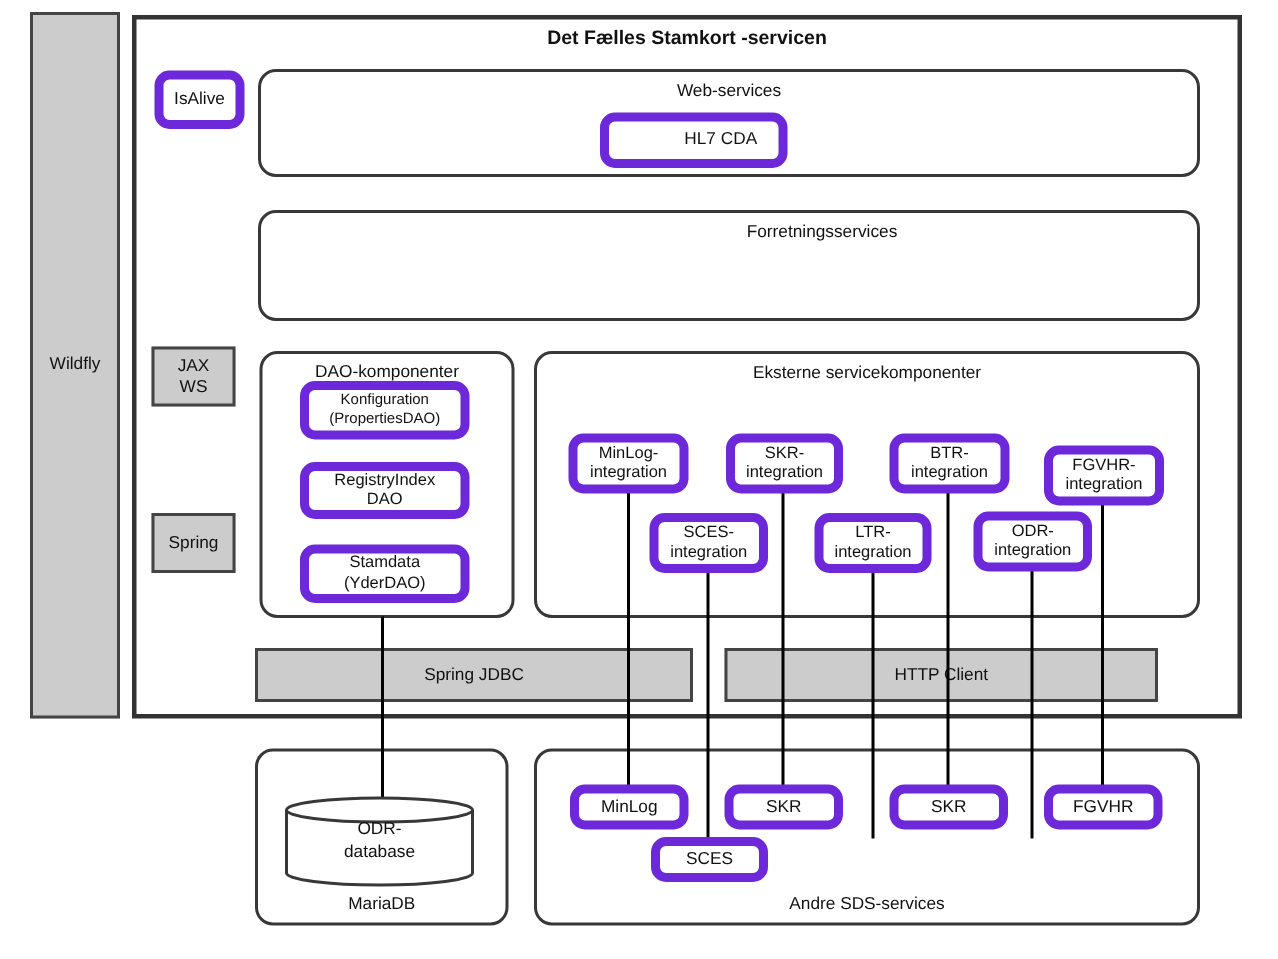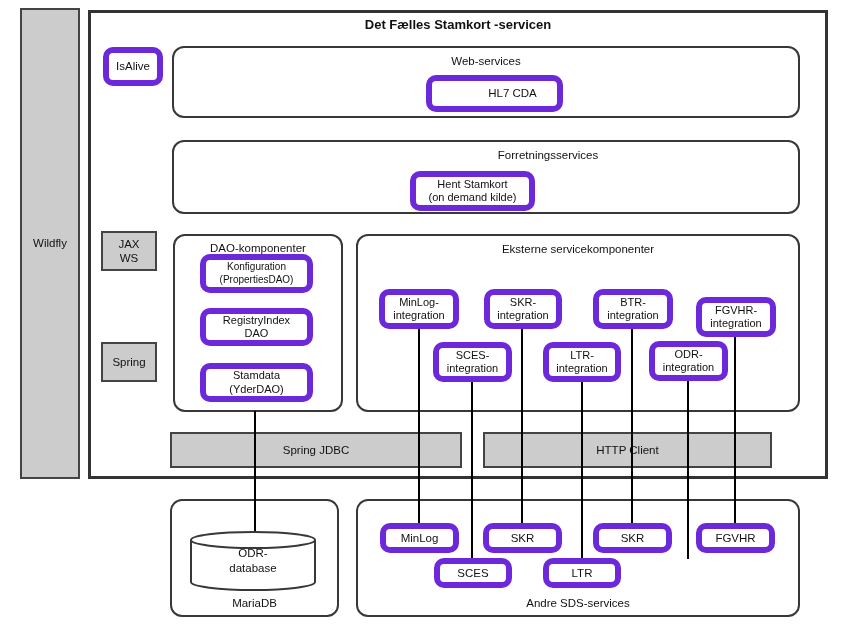--- a/index.html
+++ b/index.html
@@ -75,24 +75,22 @@
       <div class="connector" style="left: 471px; top: 380px; height: 179px; background: rgb(0, 0, 0);"></div>
       <div class="connector" style="left: 521px; top: 327px; height: 197px; background: rgb(0, 0, 0);"></div>
       <div class="connector" style="left: 581px; top: 380px; height: 179px; background: rgb(0, 0, 0);"></div>
       <div class="connector" style="left: 631px; top: 327px; height: 197px; background: rgb(0, 0, 0);"></div>
       <div class="connector" style="left: 687px; top: 380px; height: 179px; background: rgb(0, 0, 0);"></div>
       <div class="connector" style="left: 734px; top: 327px; height: 197px; background: rgb(0, 0, 0);"></div>
     </div>
 
   <div class="node" style="left:103px; top:47px; width:60px; height:39px;">IsAlive</div>
 
-  <div class="node" style="left:426px; top:75px; width:137px; height:37px;padding-left:36px;">HL7 CDA</div>
+  <div class="node" style="left:400px; top:75px; width:125px; height:37px;padding-left:36px;">HL7 CDA</div>
 
-  <div class="node" style="left:410px; top:171px; width:125px; height:40px; font-size:11px;">Hent Stamkort
-(on demand kilde)</div>
 
   <div class="gray-box" style="left:101px; top:231px; width:56px; height:40px;">JAX
 WS</div>
   <div class="gray-box" style="left:101px; top:342px; width:56px; height:40px;text-align:center;">Spring</div>
 
   <div class="node" style="left:200px; top:254px; width:113px; height:39px; font-size:10px;">Konfiguration
 (PropertiesDAO)</div>
   <div class="node" style="left:200px; top:308px; width:113px; height:38px; font-size:11px;">RegistryIndex
 DAO</div>
   <div class="node" style="left:200px; top:363px; width:113px; height:39px; font-size:11px;">Stamdata
@@ -120,15 +118,14 @@
     </svg>
     <div class="cyl-text">ODR-
 database</div>
   </div>
 
   <div class="node" style="left:380px; top:523px; width:79px; height:30px;">MinLog</div>
   <div class="node" style="left:483px; top:523px; width:79px; height:30px;">SKR</div>
   <div class="node" style="left:593px; top:523px; width:79px; height:30px;">SKR</div>
   <div class="node" style="left:696px; top:523px; width:79px; height:30px;">FGVHR</div>
   <div class="node" style="left:434px; top:558px; width:78px; height:30px;">SCES</div>
-  <div class="node" style="left:543px; top:558px; width:78px; height:30px;">LTR</div>
 
 </div>
 
 </body></html>

